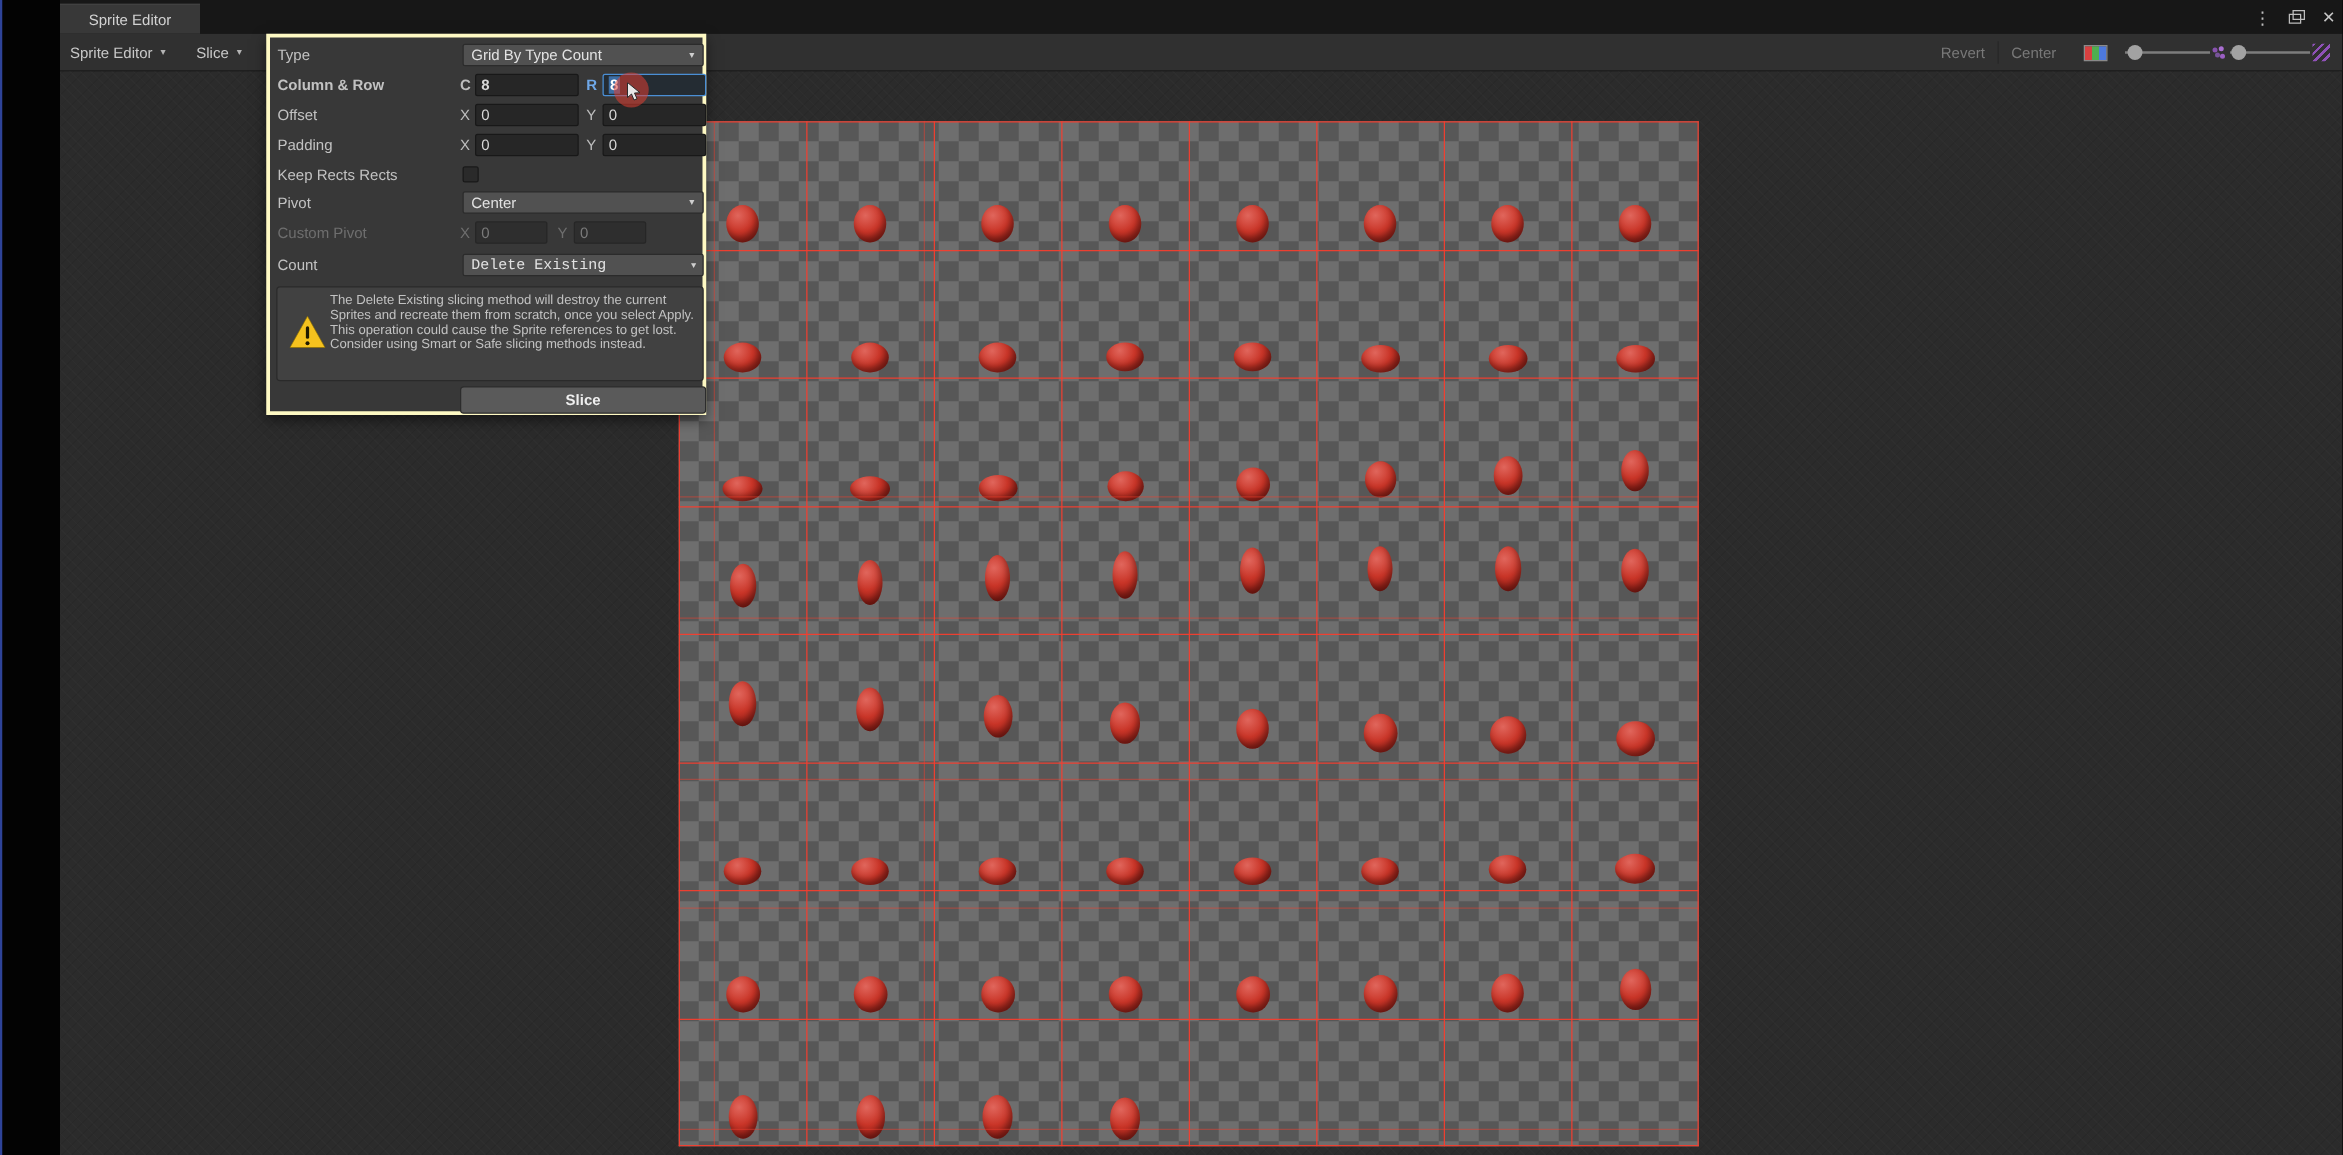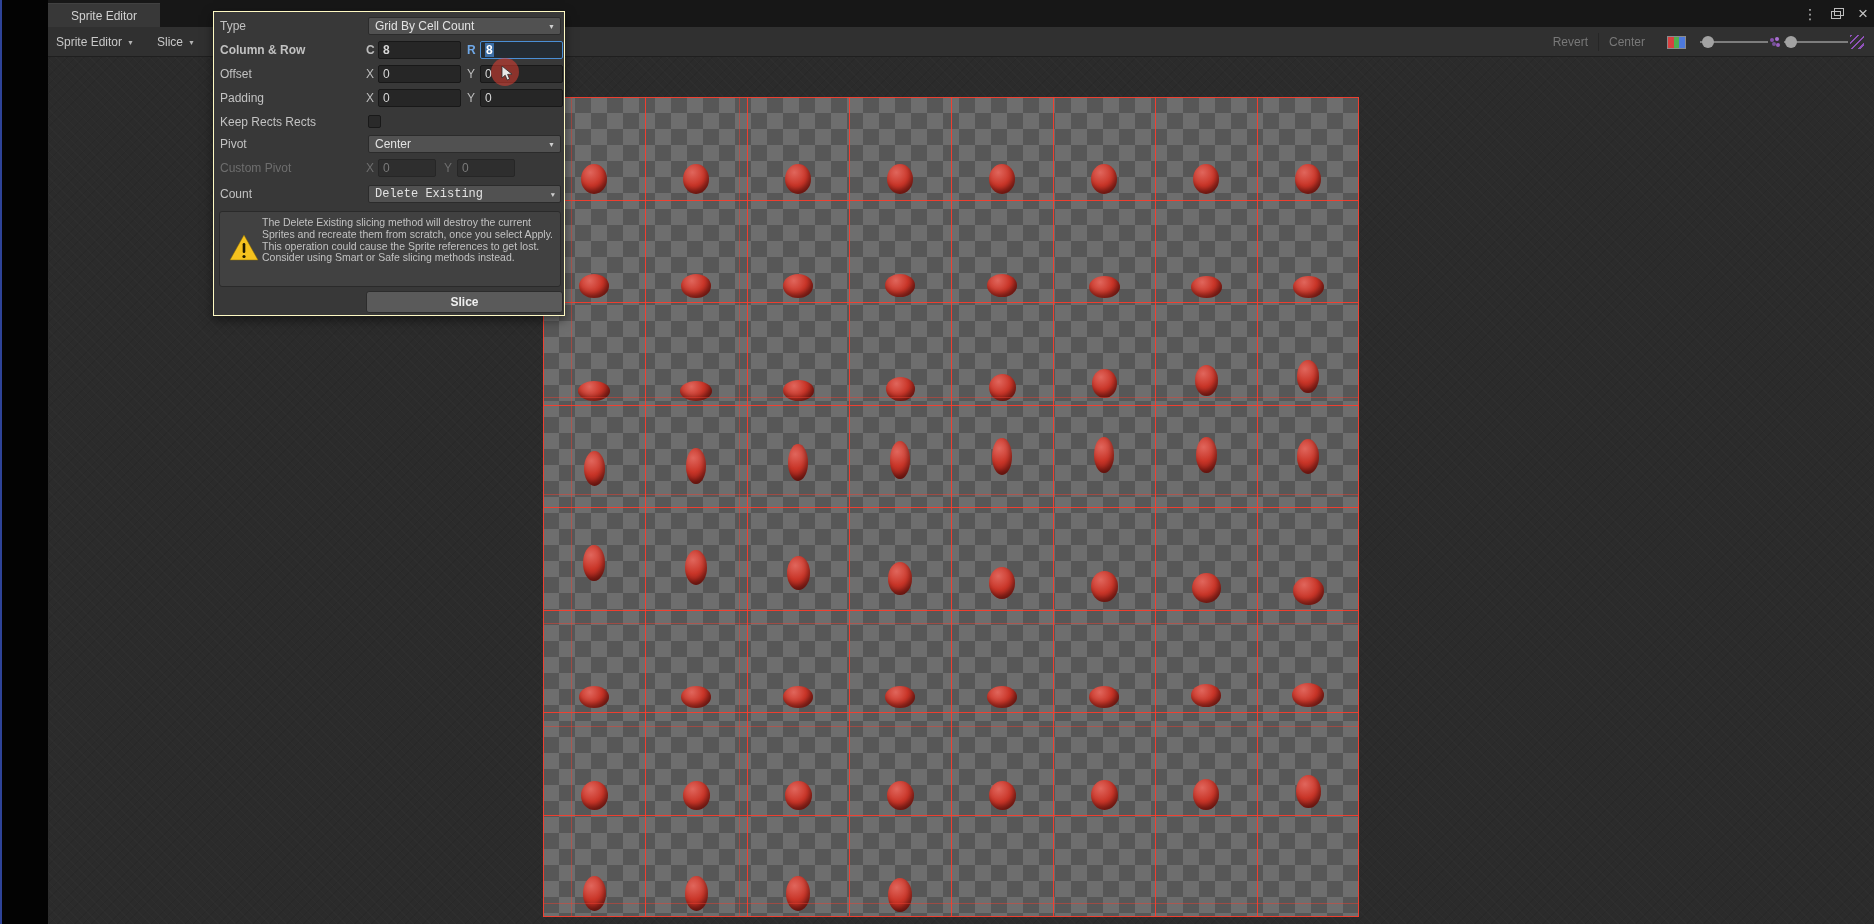--- a/index.html
+++ b/index.html
@@ -59,22 +59,22 @@
   .sheet { position:absolute; background-color:#575757;
     background-image:repeating-conic-gradient(#6e6e6e 0% 25%, #575757 0% 50%);
     background-size:32px 32px; }
   .ball { position:absolute; border-radius:50%;
     background:radial-gradient(circle at 36% 28%, #e0665c 0%, #c93528 48%, #8a1912 95%);
     box-shadow:inset -2px -4px 5px rgba(0,0,0,.35); }
   .gridline { position:absolute; background:rgba(245,62,46,.95); }
   .legacyline { position:absolute; background:rgba(245,62,46,.45); }
 
   
-  .panel { position:absolute; left:213px; top:11px; width:352px; height:305px; background:#383838;
-    border:1px solid #fef9c3; box-shadow:0 4px 10px rgba(0,0,0,.5); z-index:50; }
+  .panel { position:absolute; left:213px; top:27px; width:352px; height:305px; background:#383838;
+    border:3px solid #fef9c3; box-shadow:0 4px 10px rgba(0,0,0,.5); z-index:50; }
   .prow { position:absolute; left:0; width:100%; height:18px; }
   .plabel { position:absolute; left:6px; top:2px; font-size:12px; color:#c2c2c2; white-space:nowrap; }
   .plabel.disabled { color:#6e6e6e; }
   .prefix { position:absolute; top:2px; font-size:12px; color:#bdbdbd; }
   .prefix.blue { color:#6fa8e8; }
   .prefix.disabled { color:#6e6e6e; }
   .field { position:absolute; top:0; height:18px; background:#262626; border:1px solid #181818;
     border-radius:2px; color:#d8d8d8; font-size:12px; padding:1px 4px; }
   .field.focused { border:1px solid #4a8fd6; background:#242c33; }
   .field.disabled { color:#7a7a7a; background:#2e2e2e; border-color:#262626; }
@@ -241,21 +241,21 @@
           <div class="gridline" style="left: 0px; top: 718px; width: 816px; height: 1px;"></div>
           <div class="gridline" style="left: 0px; top: 819px; width: 816px; height: 1px;"></div>
         </div>
     </div>
   </div>
 
   <div class="panel">
     <div class="prow" style="top:5px;">
       <span class="plabel">Type</span>
       <div class="dropdown" style="left:154px; width:193px;">
-        <span>Grid By Cell Count</span>
+        <span>Grid By Type Count</span>
         <span class="dd-caret">▼</span>
       </div>
     </div>
 
     <div class="prow" style="top:29px;font-weight:bold;">
       <span class="plabel">Column &amp; Row</span>
       <span class="prefix" style="left:152px;">C</span>
       <div class="field" style="left:164px; width:83px;">8</div>
       <span class="prefix blue" style="left:253px;">R</span>
       <div class="field focused" style="left:266px; width:83px;">

